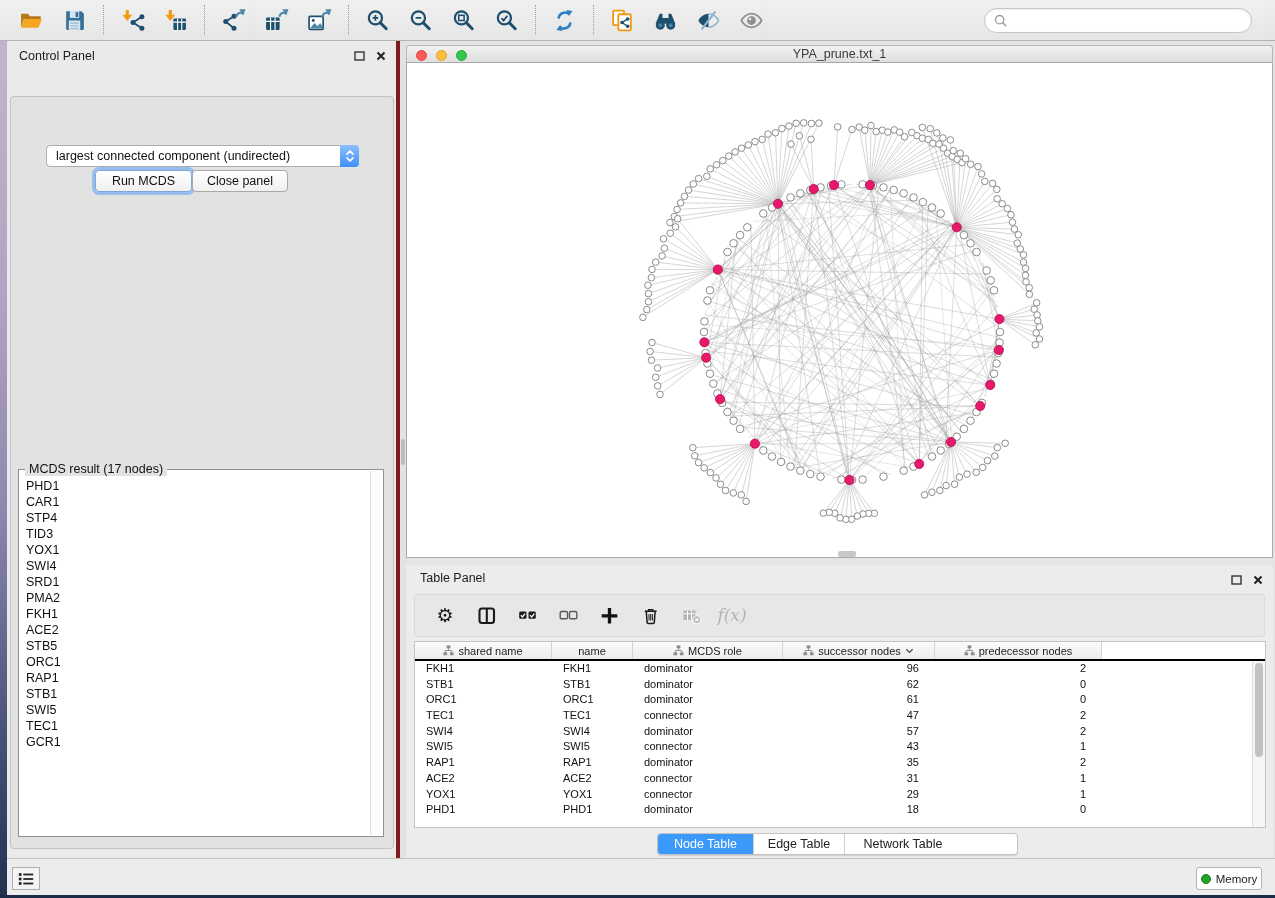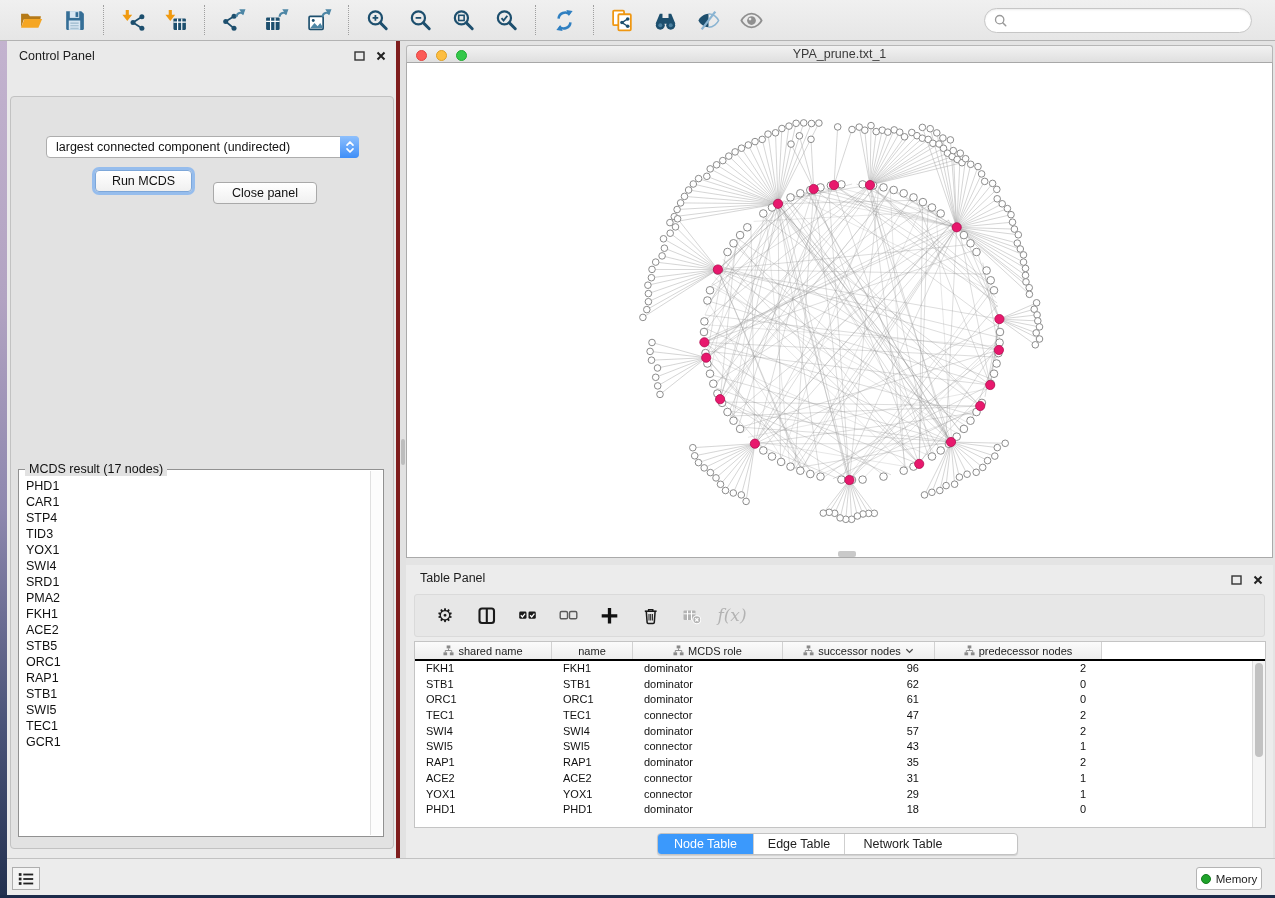--- a/index.html
+++ b/index.html
@@ -30,27 +30,27 @@
   
   .control-panel { position:absolute; left:7px; top:41px; width:393px; height:817px; background:#eaeaea; border-right:4px solid #7f1d1d; }
   .cp-head { position:relative; height:30px; }
   .cp-head .panel-title { position:absolute; left:12px; top:8px; }
   .cp-tabs { position:absolute; left:72px; top:33px; display:flex; background:#fff; border:1px solid #b5b5b5; border-radius:5px; height:22px; overflow:hidden; }
   .cp-tab { font-size:12.5px; color:#222; text-align:center; line-height:20px; border-left:1px solid #c9c9c9; }
   .cp-tab:first-child { border-left:none; }
   .cp-tab.sel { background:#3b99fc; color:#fff; border-radius:4px; border-left:none; }
   .cp-content { position:absolute; left:3px; top:55px; width:384px; height:753px; background:#e2e2e2; border:1px solid #c2c2c2; border-radius:4px; }
   .opt-label { position:absolute; top:17px; width:100%; text-align:center; font-size:13px; color:#111; }
-  .dropdown { position:absolute; left:35px; top:39px; width:313px; height:22px; background:#fff; border:1px solid #adadad; border-radius:4px; display:flex; align-items:center; }
+  .dropdown { position:absolute; left:35px; top:48px; width:313px; height:22px; background:#fff; border:1px solid #adadad; border-radius:4px; display:flex; align-items:center; }
   .dd-text { flex:1; font-size:12.5px; color:#111; padding-left:9px; white-space:nowrap; overflow:hidden; }
   .dd-step { width:19px; height:22px; margin:-1px -1px 0 0; border-radius:0 4px 4px 0; background:linear-gradient(#8ec0fd,#3e8ef8); display:flex; align-items:center; justify-content:center; }
   .btn { position:absolute; top:73px; height:22px; background:linear-gradient(#ffffff,#f0f0f0); border:1px solid #a9a9a9; border-radius:4px;
     font-size:12.5px; color:#111; font-family:inherit; }
   .btn.run { left:84px; width:97px; box-shadow:0 0 0 3px rgba(100,165,245,.6); border-color:#7da7d9; }
-  .btn.closep { left:202px; width:104px;margin-top:12px; }
+  .btn.closep { left:181px; width:96px; }
   .result-box { position:absolute; left:7px; top:372px; width:366px; height:368px; background:#fff; border:1px solid #919191; }
   .legend { position:absolute; top:-8px; left:6px; background:#e2e2e2; padding:0 4px; font-size:12.5px; color:#111; }
   .result-list { position:absolute; left:1px; top:8px; right:13px; bottom:1px; overflow:hidden; }
   .mcds-item { font-size:12.5px; color:#111; line-height:16px; padding-left:6px; }
   .list-scroll { position:absolute; top:1px; right:1px; bottom:1px; width:12px; background:#fcfcfc; border-left:1px solid #e0e0e0; }
 
   
   .splitter-v { position:absolute; left:400px; top:41px; width:6px; height:817px; background:#e2e2e2; }
   .v-grip { position:absolute; left:1px; top:398px; width:4px; height:26px; background:#bdbdbd; border-radius:2px; }
   .h-grip { position:absolute; left:838px; top:551px; width:18px; height:6px; background:#c9c9c9; border-radius:2px; }

